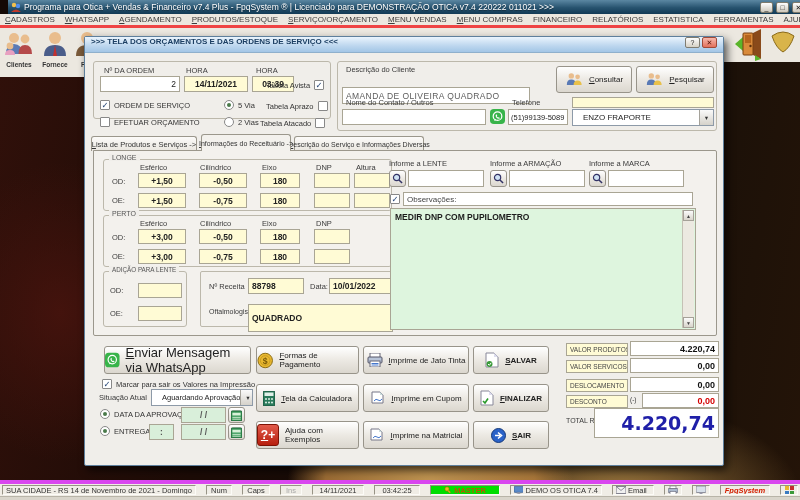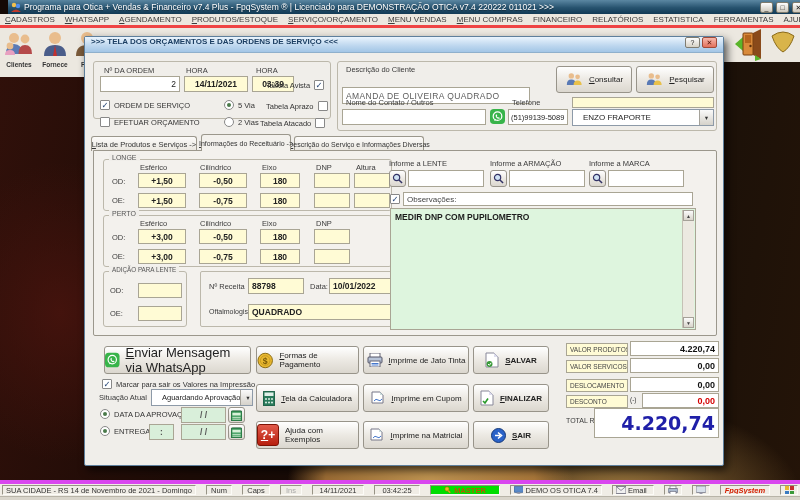--- a/index.html
+++ b/index.html
@@ -281,21 +281,21 @@
           <span class="lbl" style="left:6px;top:37px">OE:</span>
           <div class="fld yellow" style="left:34px;top:34px;width:44px;height:15px"></div>
         </div>
 
         <div class="abs" style="left:106px;top:120px;width:234px;height:56px;border:1px solid #bcb8ab;border-radius:2px">
           <span class="lbl" style="left:8px;top:10px">Nº Receita</span>
           <div class="fld yellow" style="left:47px;top:6px;width:56px;height:16px">88798</div>
           <span class="lbl" style="left:109px;top:10px">Data:</span>
           <div class="fld yellow" style="left:128px;top:6px;width:64px;height:16px">10/01/2022</div>
           <span class="lbl" style="left:8px;top:36px;font-size:7px">Oftalmologista</span>
-          <div class="fld yellow" style="left:47px;top:32px;width:145px;height:16px">QUADRADO</div>
+          <div class="fld yellow" style="left:47px;top:32px;width:145px;height:28px">QUADRADO</div>
         </div>
 
         <span class="lbl" style="left:295px;top:8px">Informe a LENTE</span>
         <div class="btn" style="left:295px;top:19px;width:17px;height:17px">
           <svg width="11" height="11" viewBox="0 0 12 12">
               <circle cx="5" cy="5" r="3.4" fill="#cfe2f5" stroke="#336" stroke-width="1.3"></circle>
               <line x1="7.6" y1="7.6" x2="11" y2="11" stroke="#336" stroke-width="1.6"></line>
             </svg>
         </div>
         <div class="fld" style="left:314px;top:19px;width:76px;height:17px"></div>

